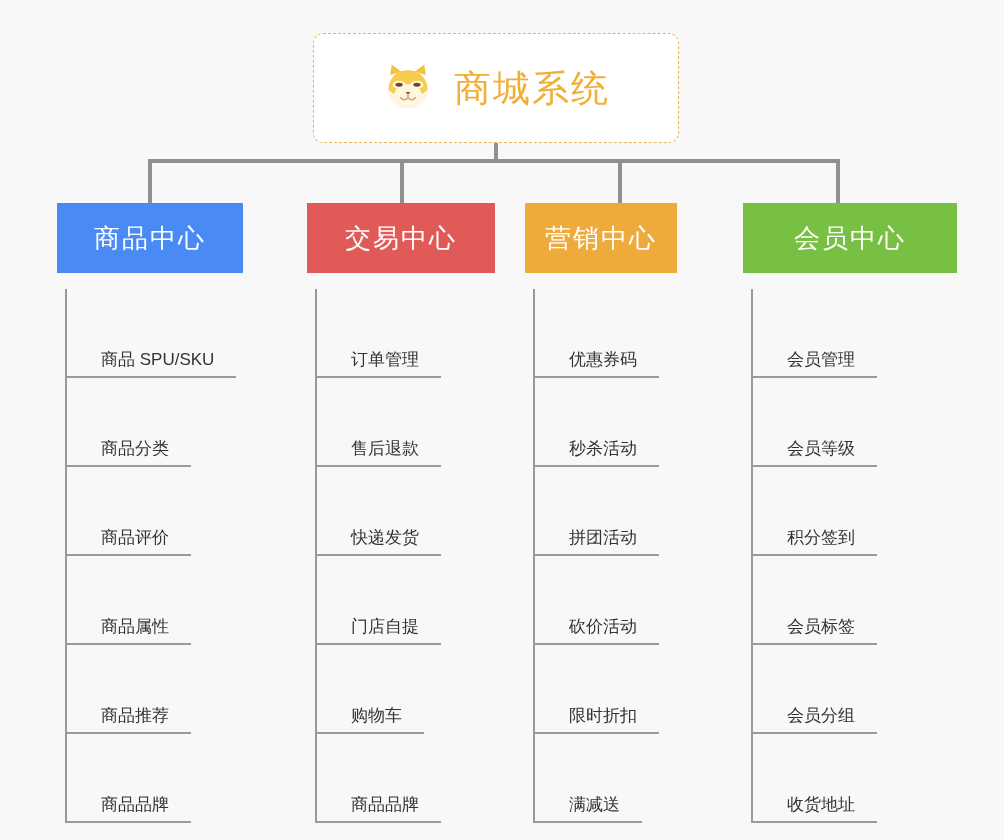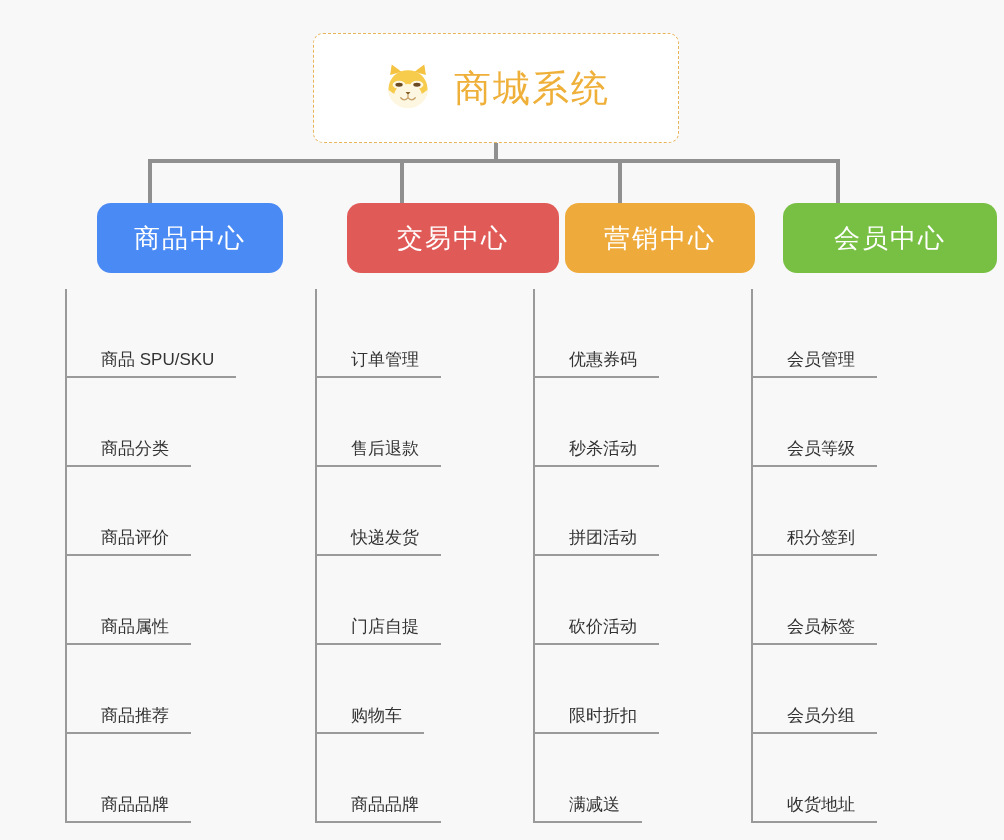--- a/index.html
+++ b/index.html
@@ -59,35 +59,34 @@
   .conn-h { height: 4px; }
 
   
   .column {
     position: absolute;
     top: 203px;
   }
 
   .cat-header {
     height: 70px;
-    border-radius: 14px;
+    border-radius: 0;
     display: flex;
     align-items: center;
     justify-content: center;
     color: #ffffff;
     font-size: 26px;
     letter-spacing: 2px;
     white-space: nowrap;
-    margin-left: 40px;
   }
 
   
   .column.c0 .cat-header { width: 186px; }
-  .column.c1 .cat-header { width: 212px; }
-  .column.c2 .cat-header { width: 190px; }
+  .column.c1 .cat-header { width: 188px; }
+  .column.c2 .cat-header { width: 152px; }
   .column.c3 .cat-header { width: 214px; }
 
   
   .leaf-list {
     position: relative;
     margin-top: 16px;
     padding-left: 0;
   }
 
   .spine {

